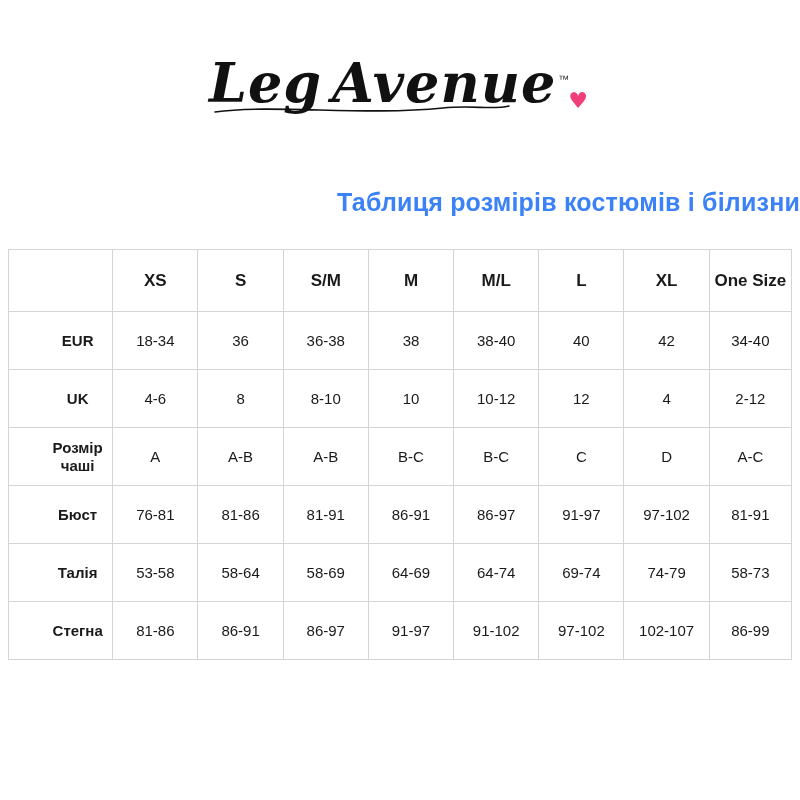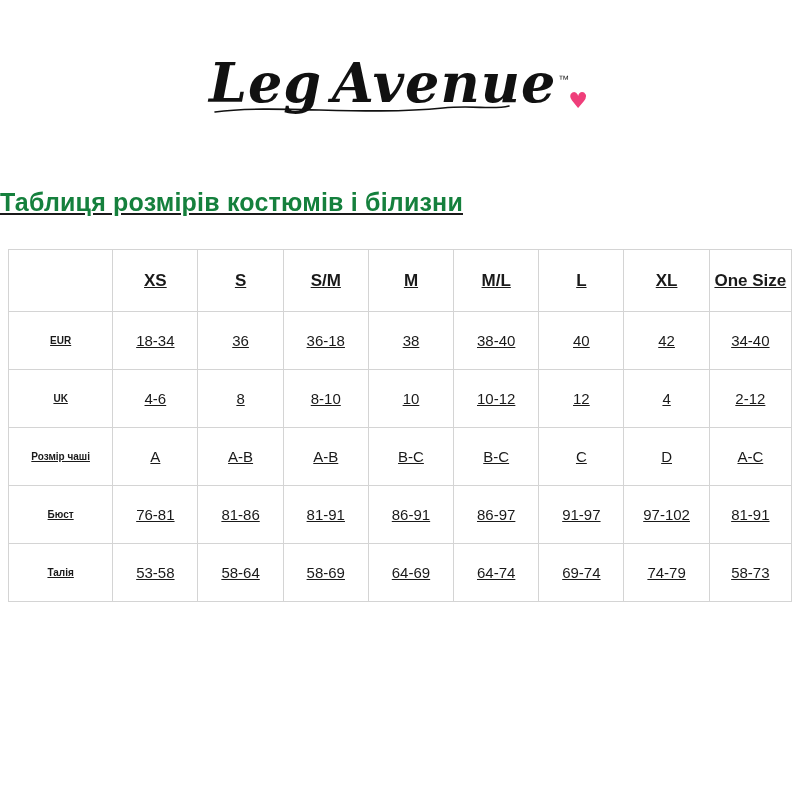--- a/index.html
+++ b/index.html
@@ -12,21 +12,20 @@
     height: 800px;
     font-family: "Liberation Sans", sans-serif;
     color: #1a1a1a;
     overflow: hidden;
   }
   .page {
     width: 800px;
     height: 800px;
     position: relative;
     box-sizing: border-box;
-    text-decoration: underline;
   }
 
   
   .logo-wrap {
     width: 100%;
     text-align: center;
     padding-top: 56px;
     height: 110px;
     box-sizing: border-box;
   }
@@ -64,24 +63,24 @@
     position: absolute;
     left: 4px;
     bottom: -6px;
     width: 300px;
     height: 14px;
     pointer-events: none;
   }
 
   
   .title {
-    text-align: left;
+    text-align: right;
     font-size: 25px;
     font-weight: 700;
-    color: #15803d;
+    color: #3b82f6;
     margin-top: 78px;
     letter-spacing: 0.2px;
   }
 
   
   .table-wrap {
     margin: 32px auto 0 auto;
     width: 784px;
   }
   table.size-table {
@@ -103,22 +102,23 @@
     box-sizing: border-box;
   }
   table.size-table thead th {
     font-weight: 700;
     font-size: 17px;
     height: 62px;
     line-height: 1.12;
   }
   table.size-table tbody th.row-head {
     font-weight: 700;
-    font-size: 10px;
+    font-size: 15px;
     line-height: 1.15;
+    padding-left: 36px;
   }
   .col-label { width: 104px; }
   .col-size { width: 85px; }
   .col-last { width: 82px; }
   .corner-cell { background: #ffffff; }
 </style>
 </head>
 <body>
 
 <div class="page">
@@ -147,21 +147,21 @@
           <th class="col-size">L</th>
           <th class="col-size">XL</th>
           <th class="col-last">One Size</th>
         </tr>
       </thead>
       <tbody>
         <tr>
           <th class="row-head">EUR</th>
           <td>18-34</td>
           <td>36</td>
-          <td>36-18</td>
+          <td>36-38</td>
           <td>38</td>
           <td>38-40</td>
           <td>40</td>
           <td>42</td>
           <td>34-40</td>
         </tr>
         <tr>
           <th class="row-head">UK</th>
           <td>4-6</td>
           <td>8</td>
@@ -198,17 +198,28 @@
           <th class="row-head">Талія</th>
           <td>53-58</td>
           <td>58-64</td>
           <td>58-69</td>
           <td>64-69</td>
           <td>64-74</td>
           <td>69-74</td>
           <td>74-79</td>
           <td>58-73</td>
         </tr>
+        <tr>
+          <th class="row-head">Стегна</th>
+          <td>81-86</td>
+          <td>86-91</td>
+          <td>86-97</td>
+          <td>91-97</td>
+          <td>91-102</td>
+          <td>97-102</td>
+          <td>102-107</td>
+          <td>86-99</td>
+        </tr>
       </tbody>
     </table>
   </div>
 
 </div>
 
 </body></html>

